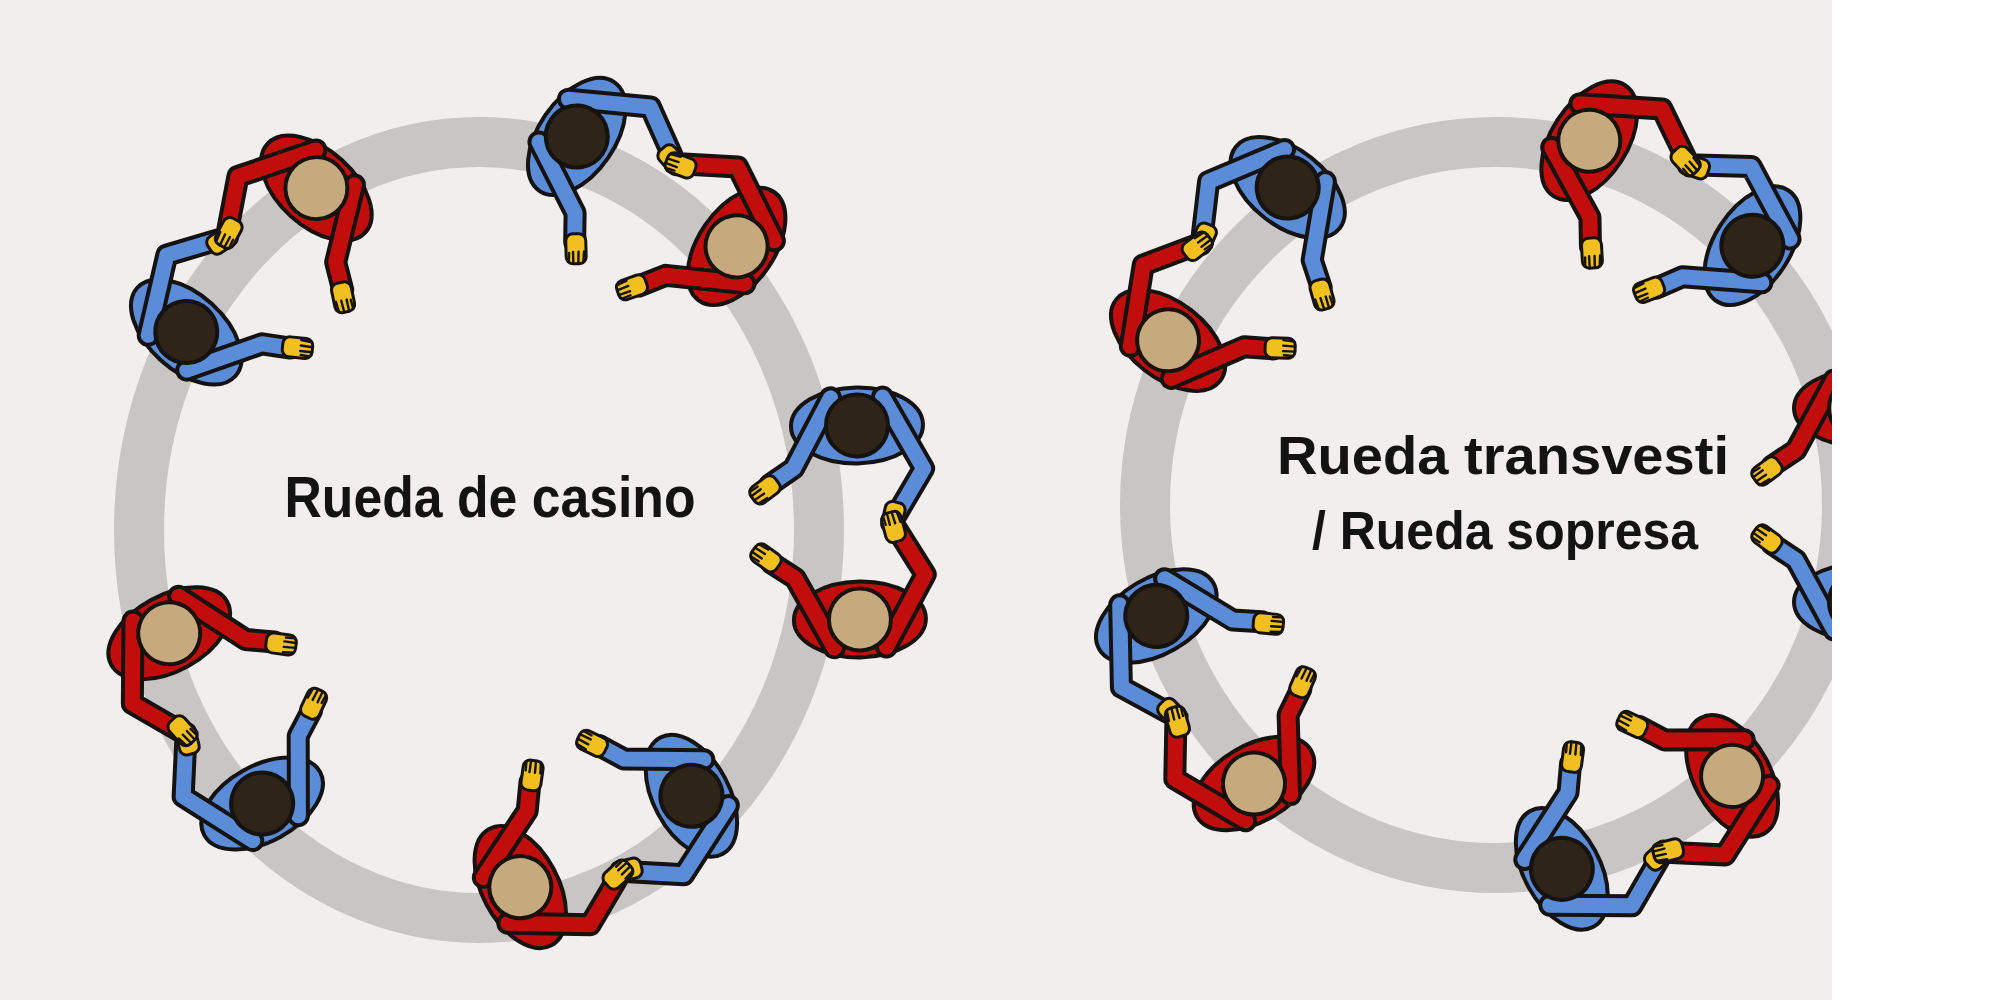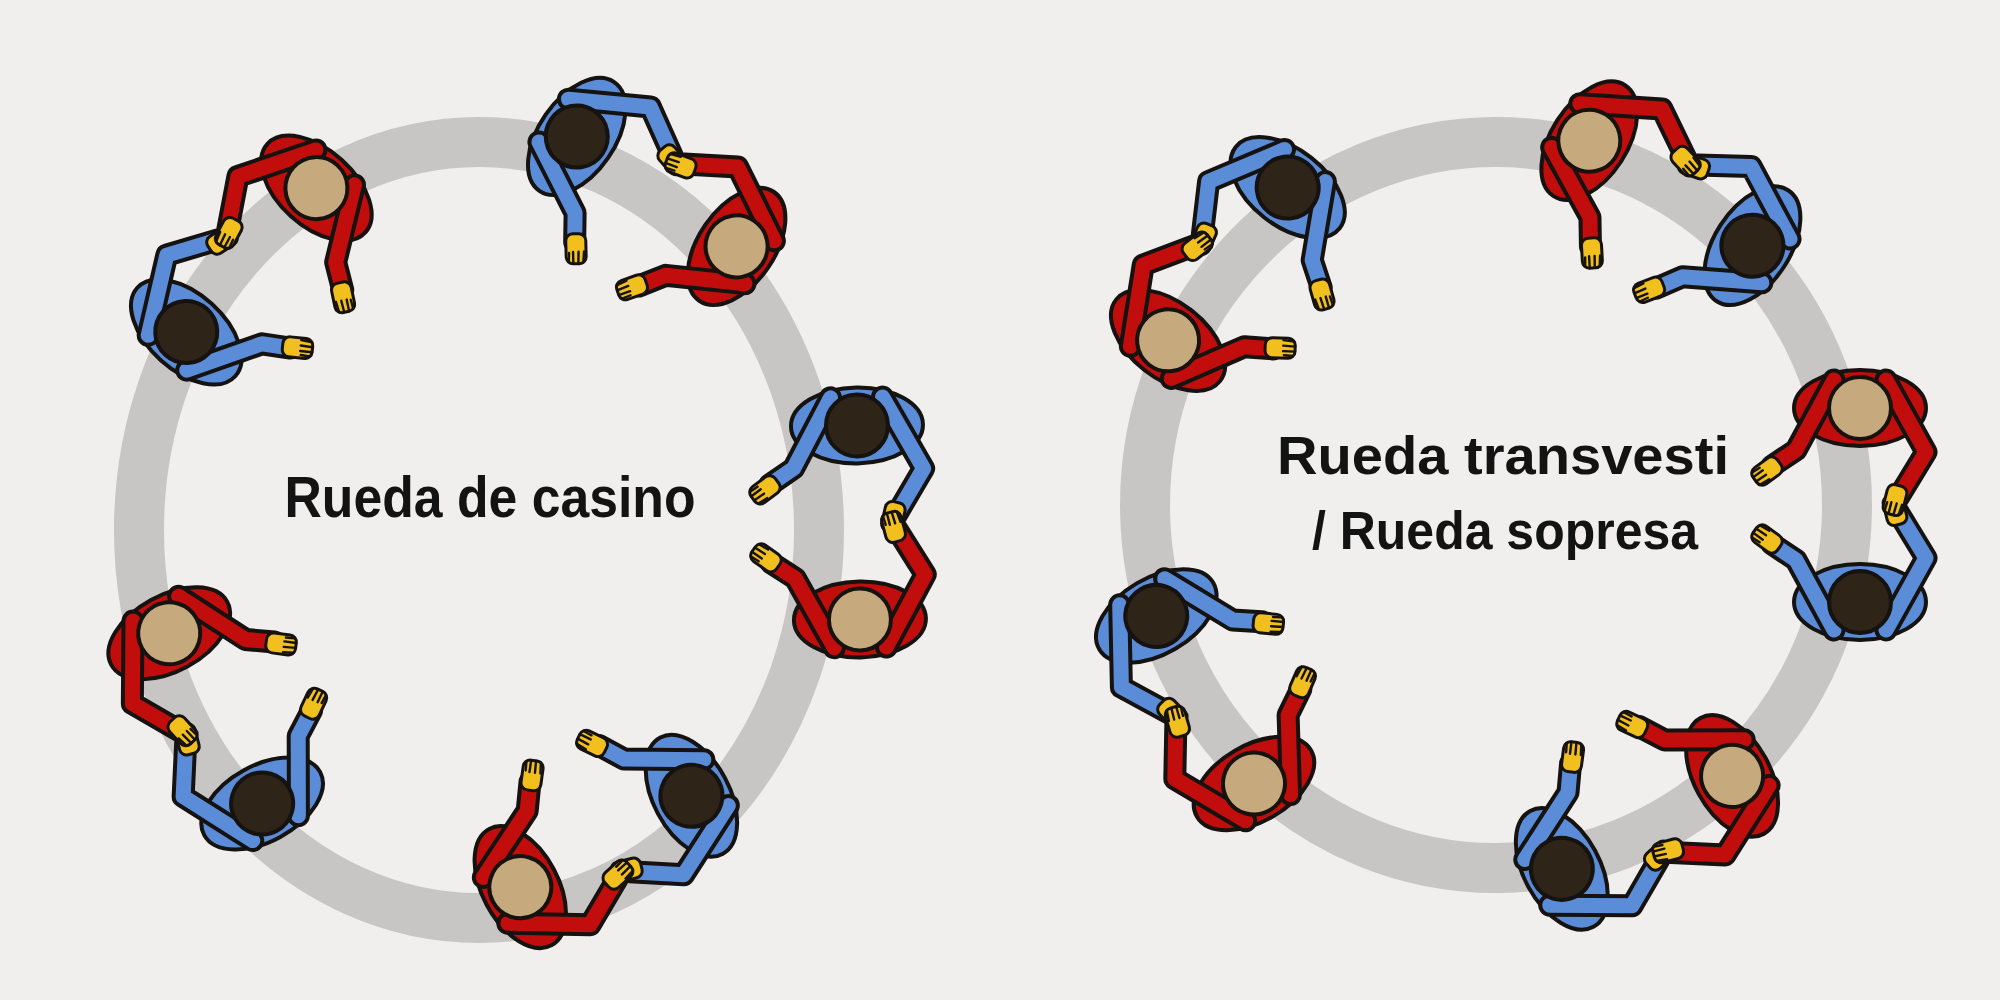--- a/index.html
+++ b/index.html
@@ -1,18 +1,18 @@
 <!DOCTYPE html>
 <html><head>
 <meta charset="utf-8">
 <style>
   html, body { margin: 0; padding: 0; }
   #stage {
     position: relative;
-    width: 2000px;
+    width: 1832px;
     height: 1000px;
     overflow: hidden;
   }
   #scene { display: block; width: 2000px; height: 1000px; }
   .title {
     font-family: "Liberation Sans", sans-serif;
     font-weight: 700;
   }
 </style>
 </head>

